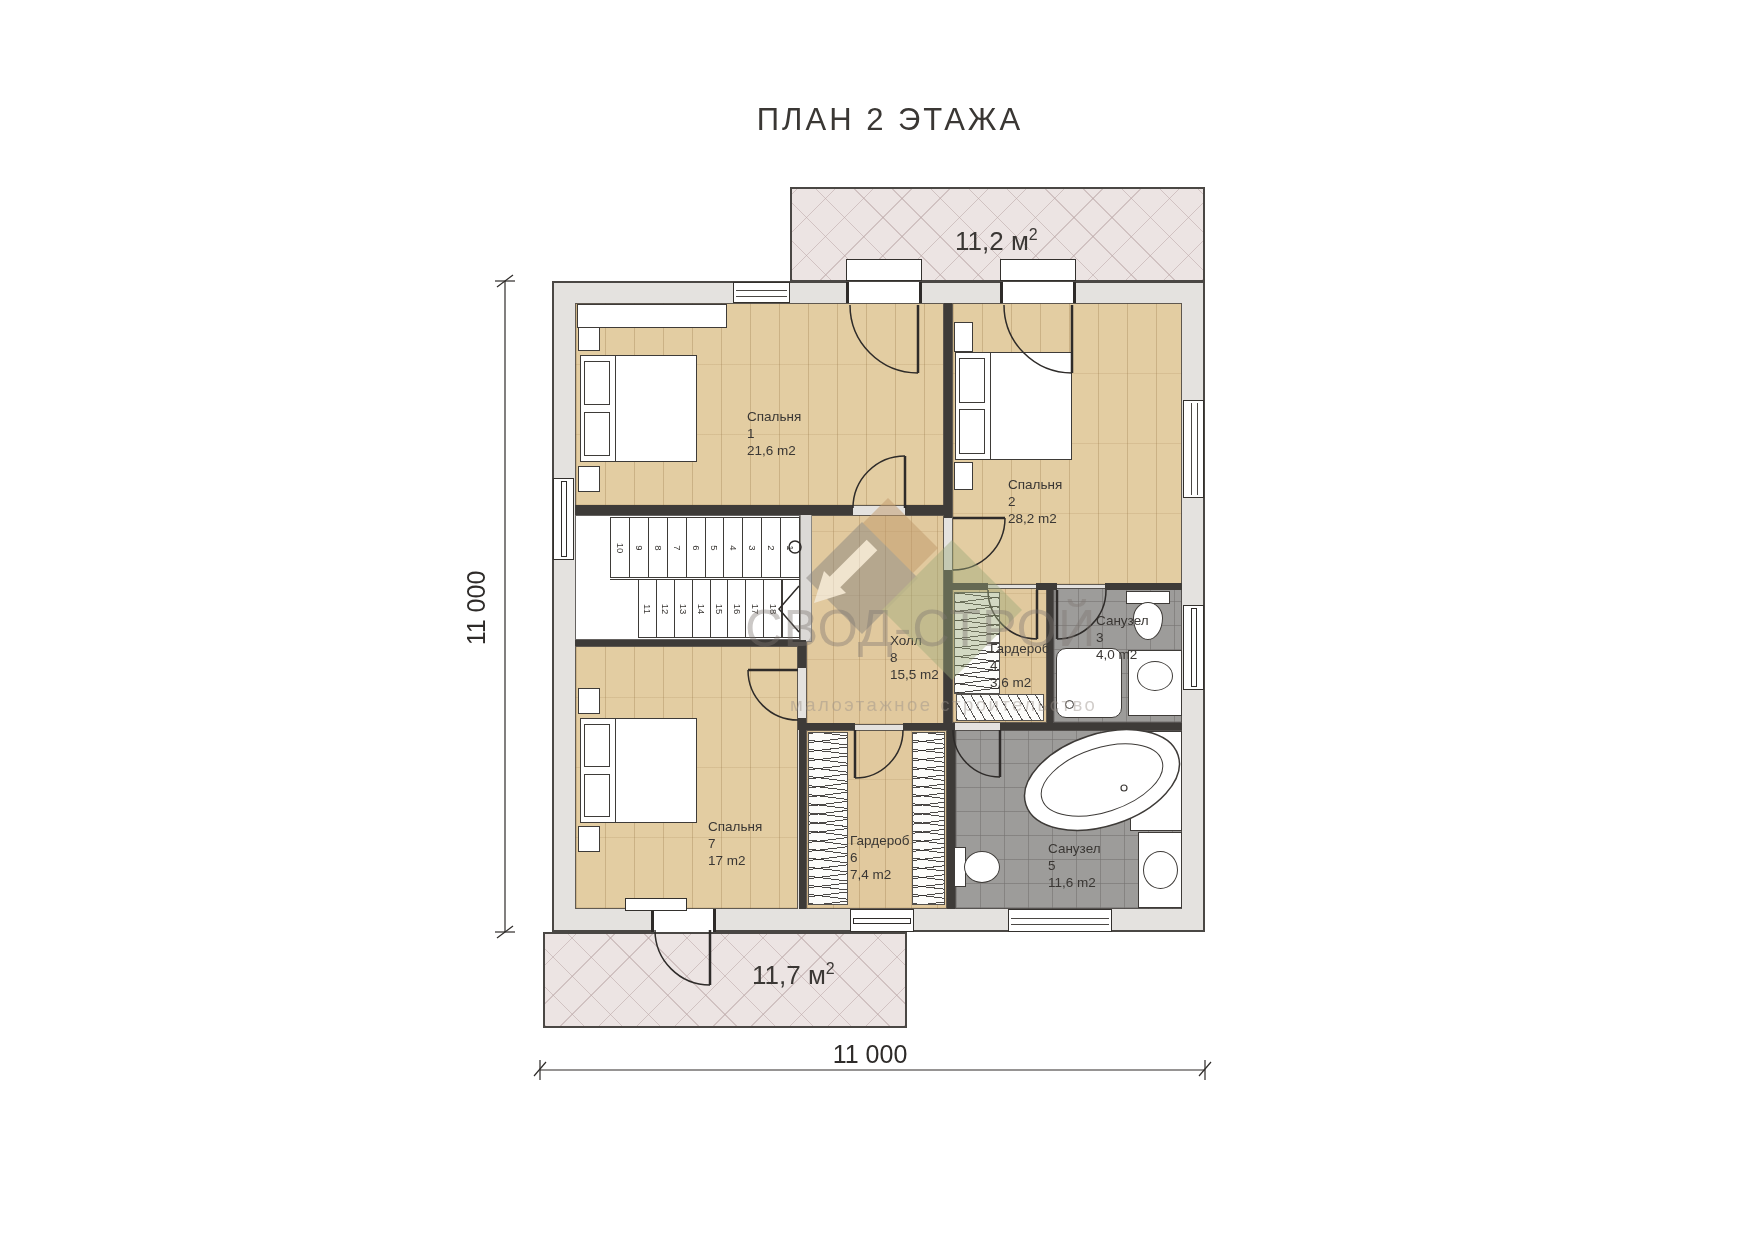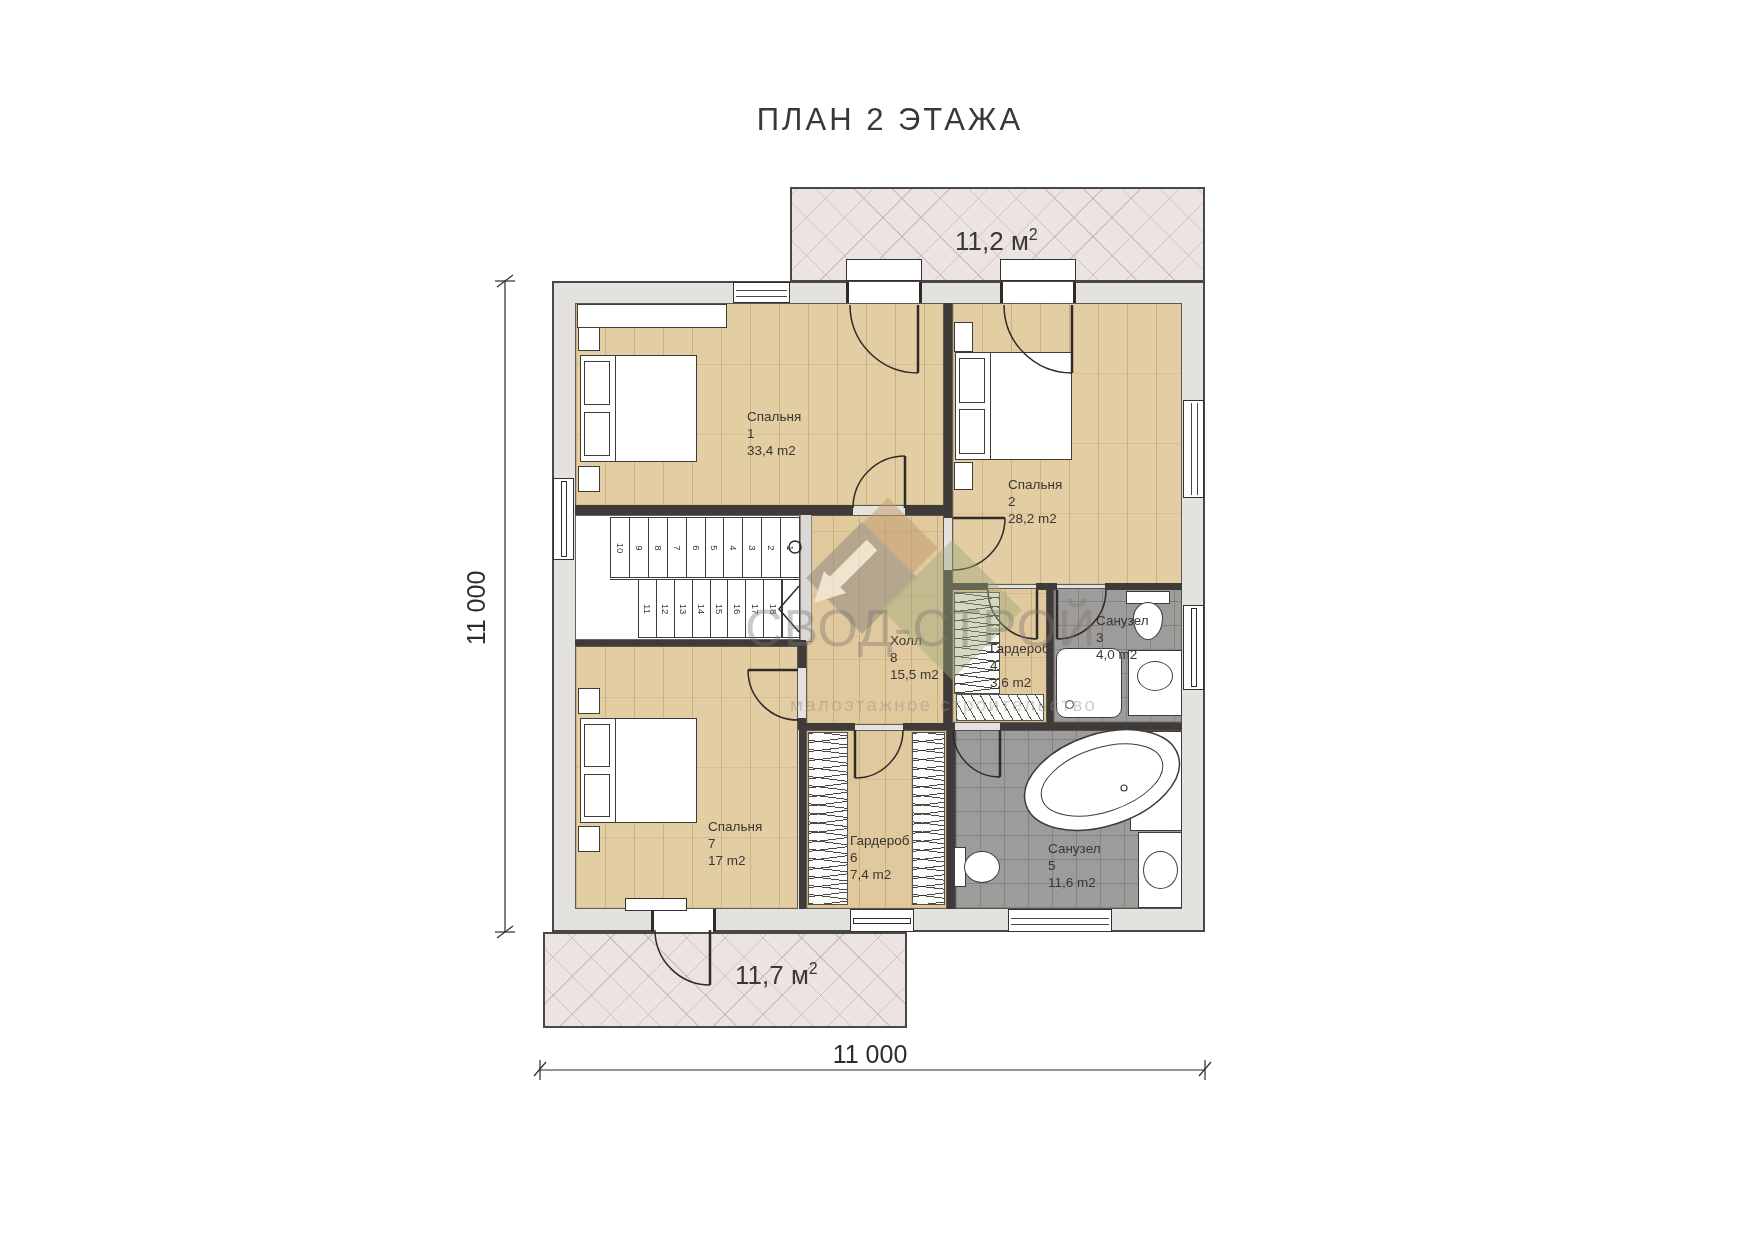--- a/index.html
+++ b/index.html
@@ -243,21 +243,21 @@
   <div class="abs doorgap h" style="left:846px;top:282px;width:76px;height:21px;"></div>
   <div class="abs sill" style="left:846px;top:259px;width:76px;height:22px;"></div>
   <div class="abs doorgap h" style="left:1000px;top:282px;width:76px;height:21px;"></div>
   <div class="abs sill" style="left:1000px;top:259px;width:76px;height:22px;"></div>
   <div class="abs doorgap h" style="left:651px;top:909px;width:65px;height:23px;"></div>
   <div class="abs sill" style="left:625px;top:898px;width:62px;height:13px;"></div>
 
   <div class="abs rlabel" style="left:747px;top:408px;">
     <div>Спальня</div>
       <div>1</div>
-      <div>33,4 m2</div>
+      <div>21,6 m2</div>
   </div>
   <div class="abs rlabel" style="left:1008px;top:476px;">
     <div>Спальня</div>
       <div>2</div>
       <div>28,2 m2</div>
   </div>
   <div class="abs rlabel" style="left:1096px;top:612px;">
     <div>Санузел</div>
       <div>3</div>
       <div>4,0 m2</div>
@@ -284,21 +284,21 @@
   </div>
   <div class="abs rlabel" style="left:850px;top:632px;margin-left:40px;">
     <div>Холл</div>
       <div>8</div>
       <div>15,5 m2</div>
   </div>
 
   <div class="abs balcony-label" style="left:955px;top:226px;">
     <span>11,2 м</span><sup>2</sup>
   </div>
-  <div class="abs balcony-label" style="left:735px;top:960px;">
+  <div class="abs balcony-label" style="left:752px;top:960px;">
     <span>11,7 м</span><sup>2</sup>
   </div>
 
   <div class="abs dim" style="left:740px;top:1040px;width:260px;text-align:center;">11 000</div>
   <div class="abs dim dim-v" style="left:462px;top:678px;">11 000</div>
 
   <svg class="overlay" width="1754" height="1241" viewBox="0 0 1754 1241">
     <g stroke="#2e2b29" stroke-width="1.5" fill="none">
       <path d="M850,305 A68,68 0 0 0 918,373"></path>
         <line x1="918" y1="305" x2="918" y2="373" stroke-width="2.5"></line>

